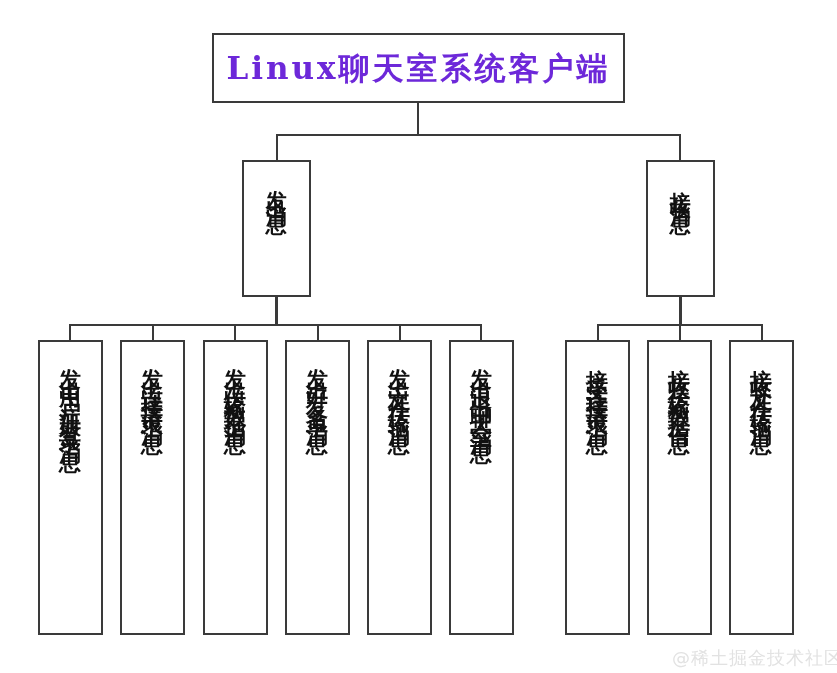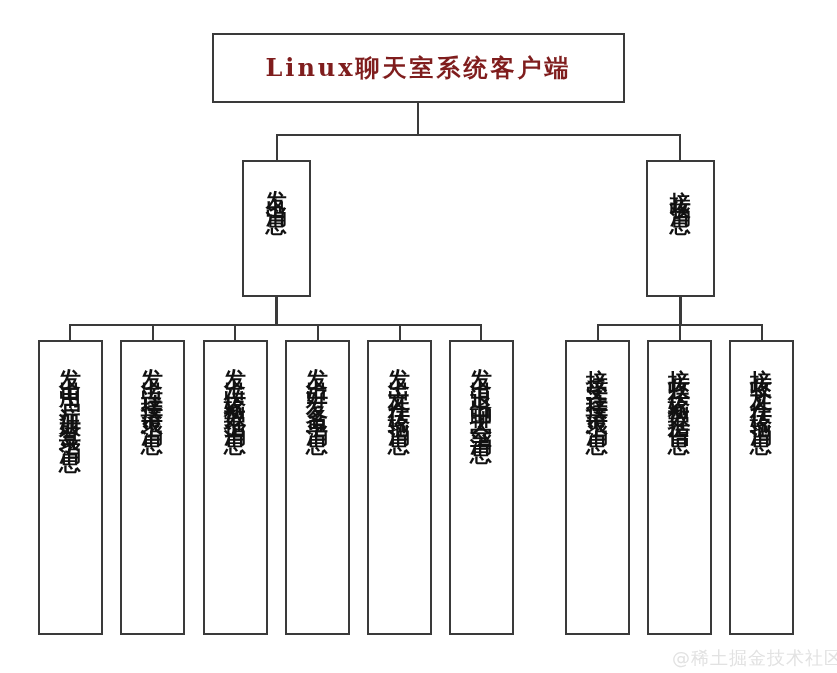--- a/index.html
+++ b/index.html
@@ -24,24 +24,24 @@
     align-items: flex-start;
     justify-content: center;
   }
   .node-title {
     display: flex;
     align-items: center;
     justify-content: center;
   }
   .title-text {
     font-family: "DejaVu Serif", "Liberation Serif", serif;
-    font-size: 24px;
+    font-size: 31px;
     font-weight: 700;
     letter-spacing: 3px;
-    color: #7f1d1d;
+    color: #6d28d9;
     white-space: nowrap;
     line-height: 1;
   }
   .vtext {
     font-family: "DejaVu Serif", "Liberation Serif", serif;
     font-weight: 700;
     color: #111111;
     writing-mode: vertical-rl;
     text-orientation: upright;
     line-height: 1.32;

